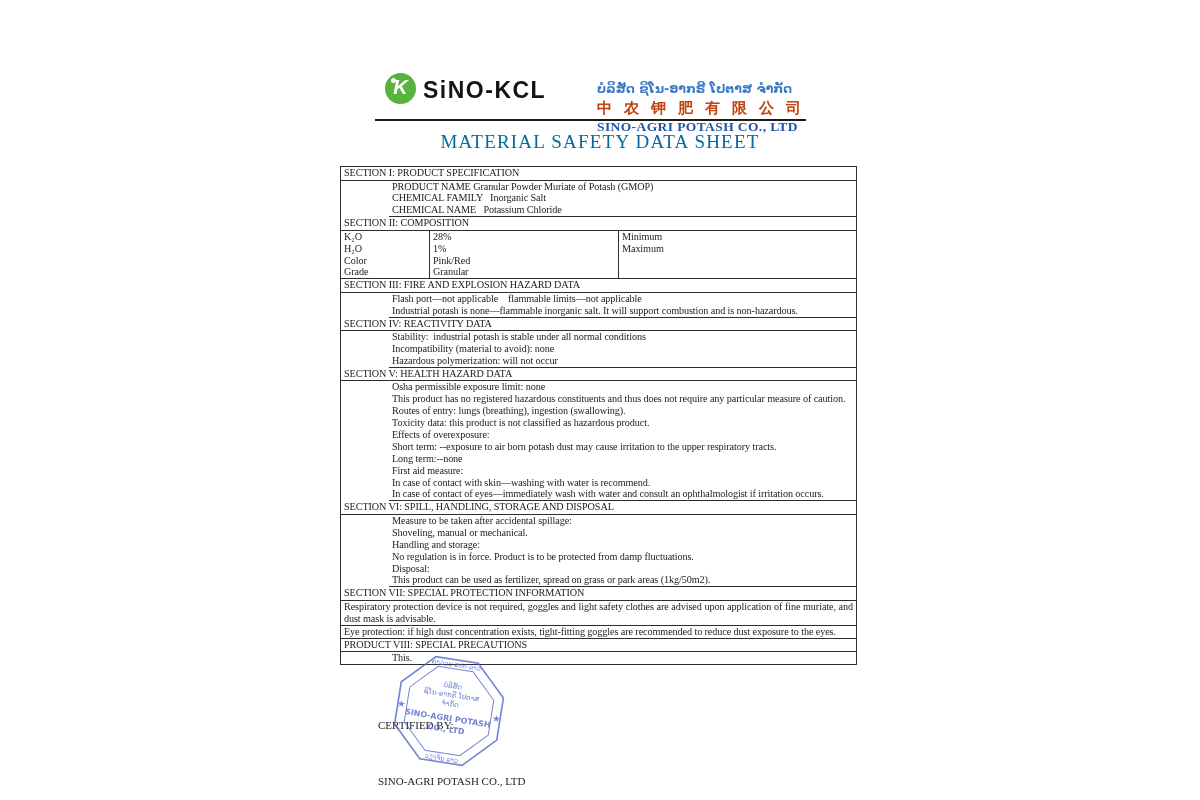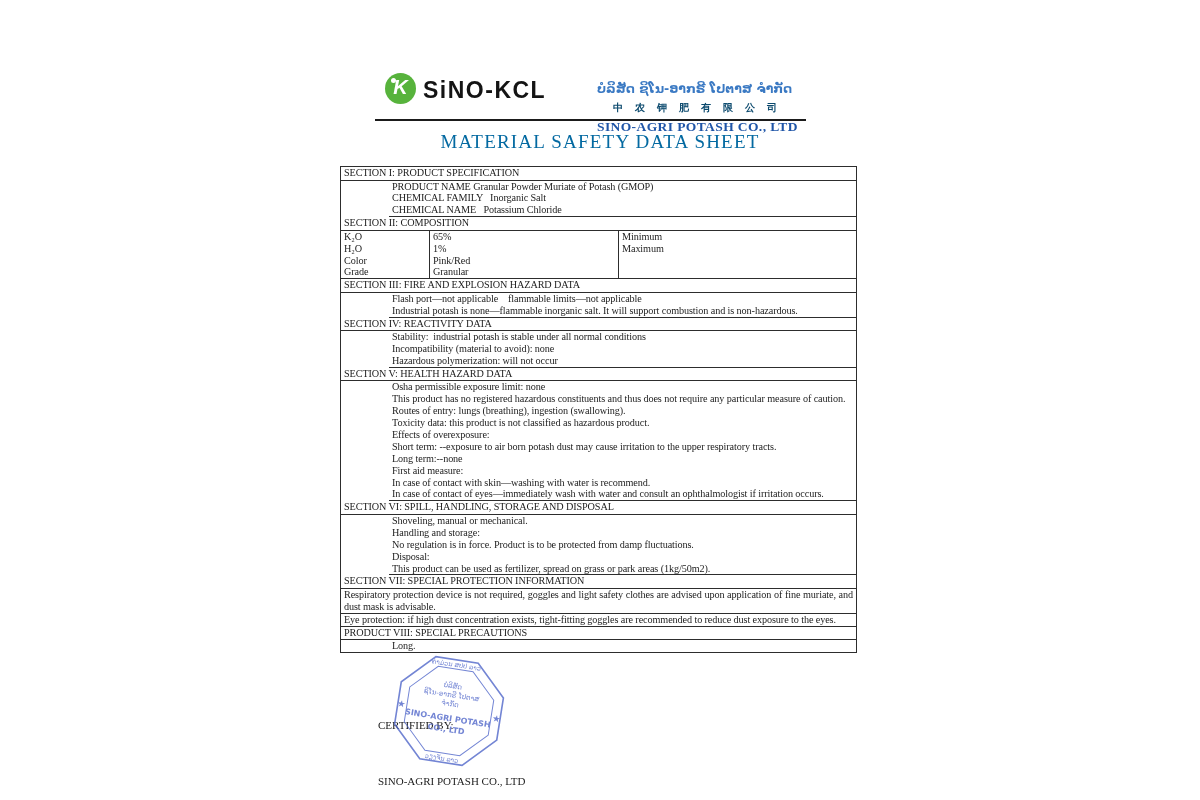--- a/index.html
+++ b/index.html
@@ -10,21 +10,21 @@
   .logo-badge{position:absolute;left:385px;top:73px;width:31px;height:31px;border-radius:50%;
               background:#57b33c;}
   .logo-k{position:absolute;left:0;top:3px;width:100%;text-align:center;color:#ffffff;
           font-family:"Liberation Sans",sans-serif;font-weight:bold;font-style:italic;font-size:20px;}
   .logo-dot{position:absolute;left:6px;top:5px;width:5px;height:5px;border-radius:50%;background:#ffffff;}
   .brand{position:absolute;left:423px;top:77px;font-family:"Liberation Sans",sans-serif;
          font-weight:bold;font-size:23px;letter-spacing:1.5px;color:#141414;}
   .hdr-right{position:absolute;left:597px;top:64px;width:218px;}
   .lao-line{color:#3a79c3;font-weight:bold;font-size:12.5px;line-height:18px;
             font-family:"DejaVu Sans",sans-serif;white-space:nowrap;margin-top:16px;}
-  .cn-line{color:#0c4a6e;font-weight:bold;font-size:10px;letter-spacing:12px;line-height:20px;white-space:nowrap;margin-left:16px;}
+  .cn-line{color:#c2410c;font-weight:bold;font-size:15px;letter-spacing:12px;line-height:20px;white-space:nowrap;}
   .en-line{color:#1f55a8;font-weight:bold;font-size:13.5px;letter-spacing:0.4px;line-height:17px;white-space:nowrap;}
   .rule{position:absolute;left:375px;top:119px;width:431px;height:2px;background:#1b1b1b;}
   .doc-title{position:absolute;left:340px;top:131px;width:520px;text-align:center;
              font-size:19px;font-weight:normal;letter-spacing:1.2px;color:#0369a1;}
 
   
   .msds{position:absolute;left:340px;top:166px;width:515px;border:1px solid #2d2d2d;
         font-size:10.2px;line-height:11.9px;letter-spacing:-0.1px;}
   .msds>div{border-bottom:1px solid #2d2d2d;}
   .msds>div:last-child{border-bottom:none;}
@@ -66,21 +66,21 @@
     <div class="sec-h">SECTION I: PRODUCT SPECIFICATION</div>
     <div class="cell">
       <div class="ln">PRODUCT NAME Granular Powder Muriate of Potash (GMOP)</div>
       <div class="ln">CHEMICAL FAMILY   Inorganic Salt</div>
       <div class="ln">CHEMICAL NAME   Potassium Chloride</div>
     </div>
 
     <div class="sec-h">SECTION II: COMPOSITION</div>
     <div class="comp">
       <div class="c vb">K₂O</div>
-      <div class="c vb">65%</div>
+      <div class="c vb">28%</div>
       <div class="c">Minimum</div>
       <div class="c vb">H₂O</div>
       <div class="c vb">1%</div>
       <div class="c">Maximum</div>
       <div class="c vb">Color</div>
       <div class="c vb">Pink/Red</div>
       <div class="c"></div>
       <div class="c vb">Grade</div>
       <div class="c vb">Granular</div>
       <div class="c"></div>
@@ -108,34 +108,35 @@
       <div class="ln">Effects of overexposure:</div>
       <div class="ln">Short term: --exposure to air born potash dust may cause irritation to the upper respiratory tracts.</div>
       <div class="ln">Long term:--none</div>
       <div class="ln">First aid measure:</div>
       <div class="ln">In case of contact with skin—washing with water is recommend.</div>
       <div class="ln">In case of contact of eyes—immediately wash with water and consult an ophthalmologist if irritation occurs.</div>
     </div>
 
     <div class="sec-h">SECTION VI: SPILL, HANDLING, STORAGE AND DISPOSAL</div>
     <div class="cell">
+      <div class="ln">Measure to be taken after accidental spillage:</div>
       <div class="ln">Shoveling, manual or mechanical.</div>
       <div class="ln">Handling and storage:</div>
       <div class="ln">No regulation is in force. Product is to be protected from damp fluctuations.</div>
       <div class="ln">Disposal:</div>
       <div class="ln">This product can be used as fertilizer, spread on grass or park areas (1kg/50m2).</div>
     </div>
 
     <div class="sec-h">SECTION VII: SPECIAL PROTECTION INFORMATION</div>
     <div class="para">Respiratory protection device is not required, goggles and light safety clothes are advised upon application of fine muriate, and dust mask is advisable.</div>
     <div class="para">Eye protection: if high dust concentration exists, tight-fitting goggles are recommended to reduce dust exposure to the eyes.</div>
 
     <div class="sec-h">PRODUCT VIII: SPECIAL PRECAUTIONS</div>
     <div class="cell">
-      <div class="ln">Long.</div>
+      <div class="ln">This.</div>
     </div>
   </div>
 
   <div class="cert">
     <div>CERTIFIED BY:</div>
     <div>SINO-AGRI POTASH CO., LTD</div>
   </div>
 
   <svg class="stamp" width="126" height="126" viewBox="0 0 126 126">
     <g transform="rotate(9 63 63)">

